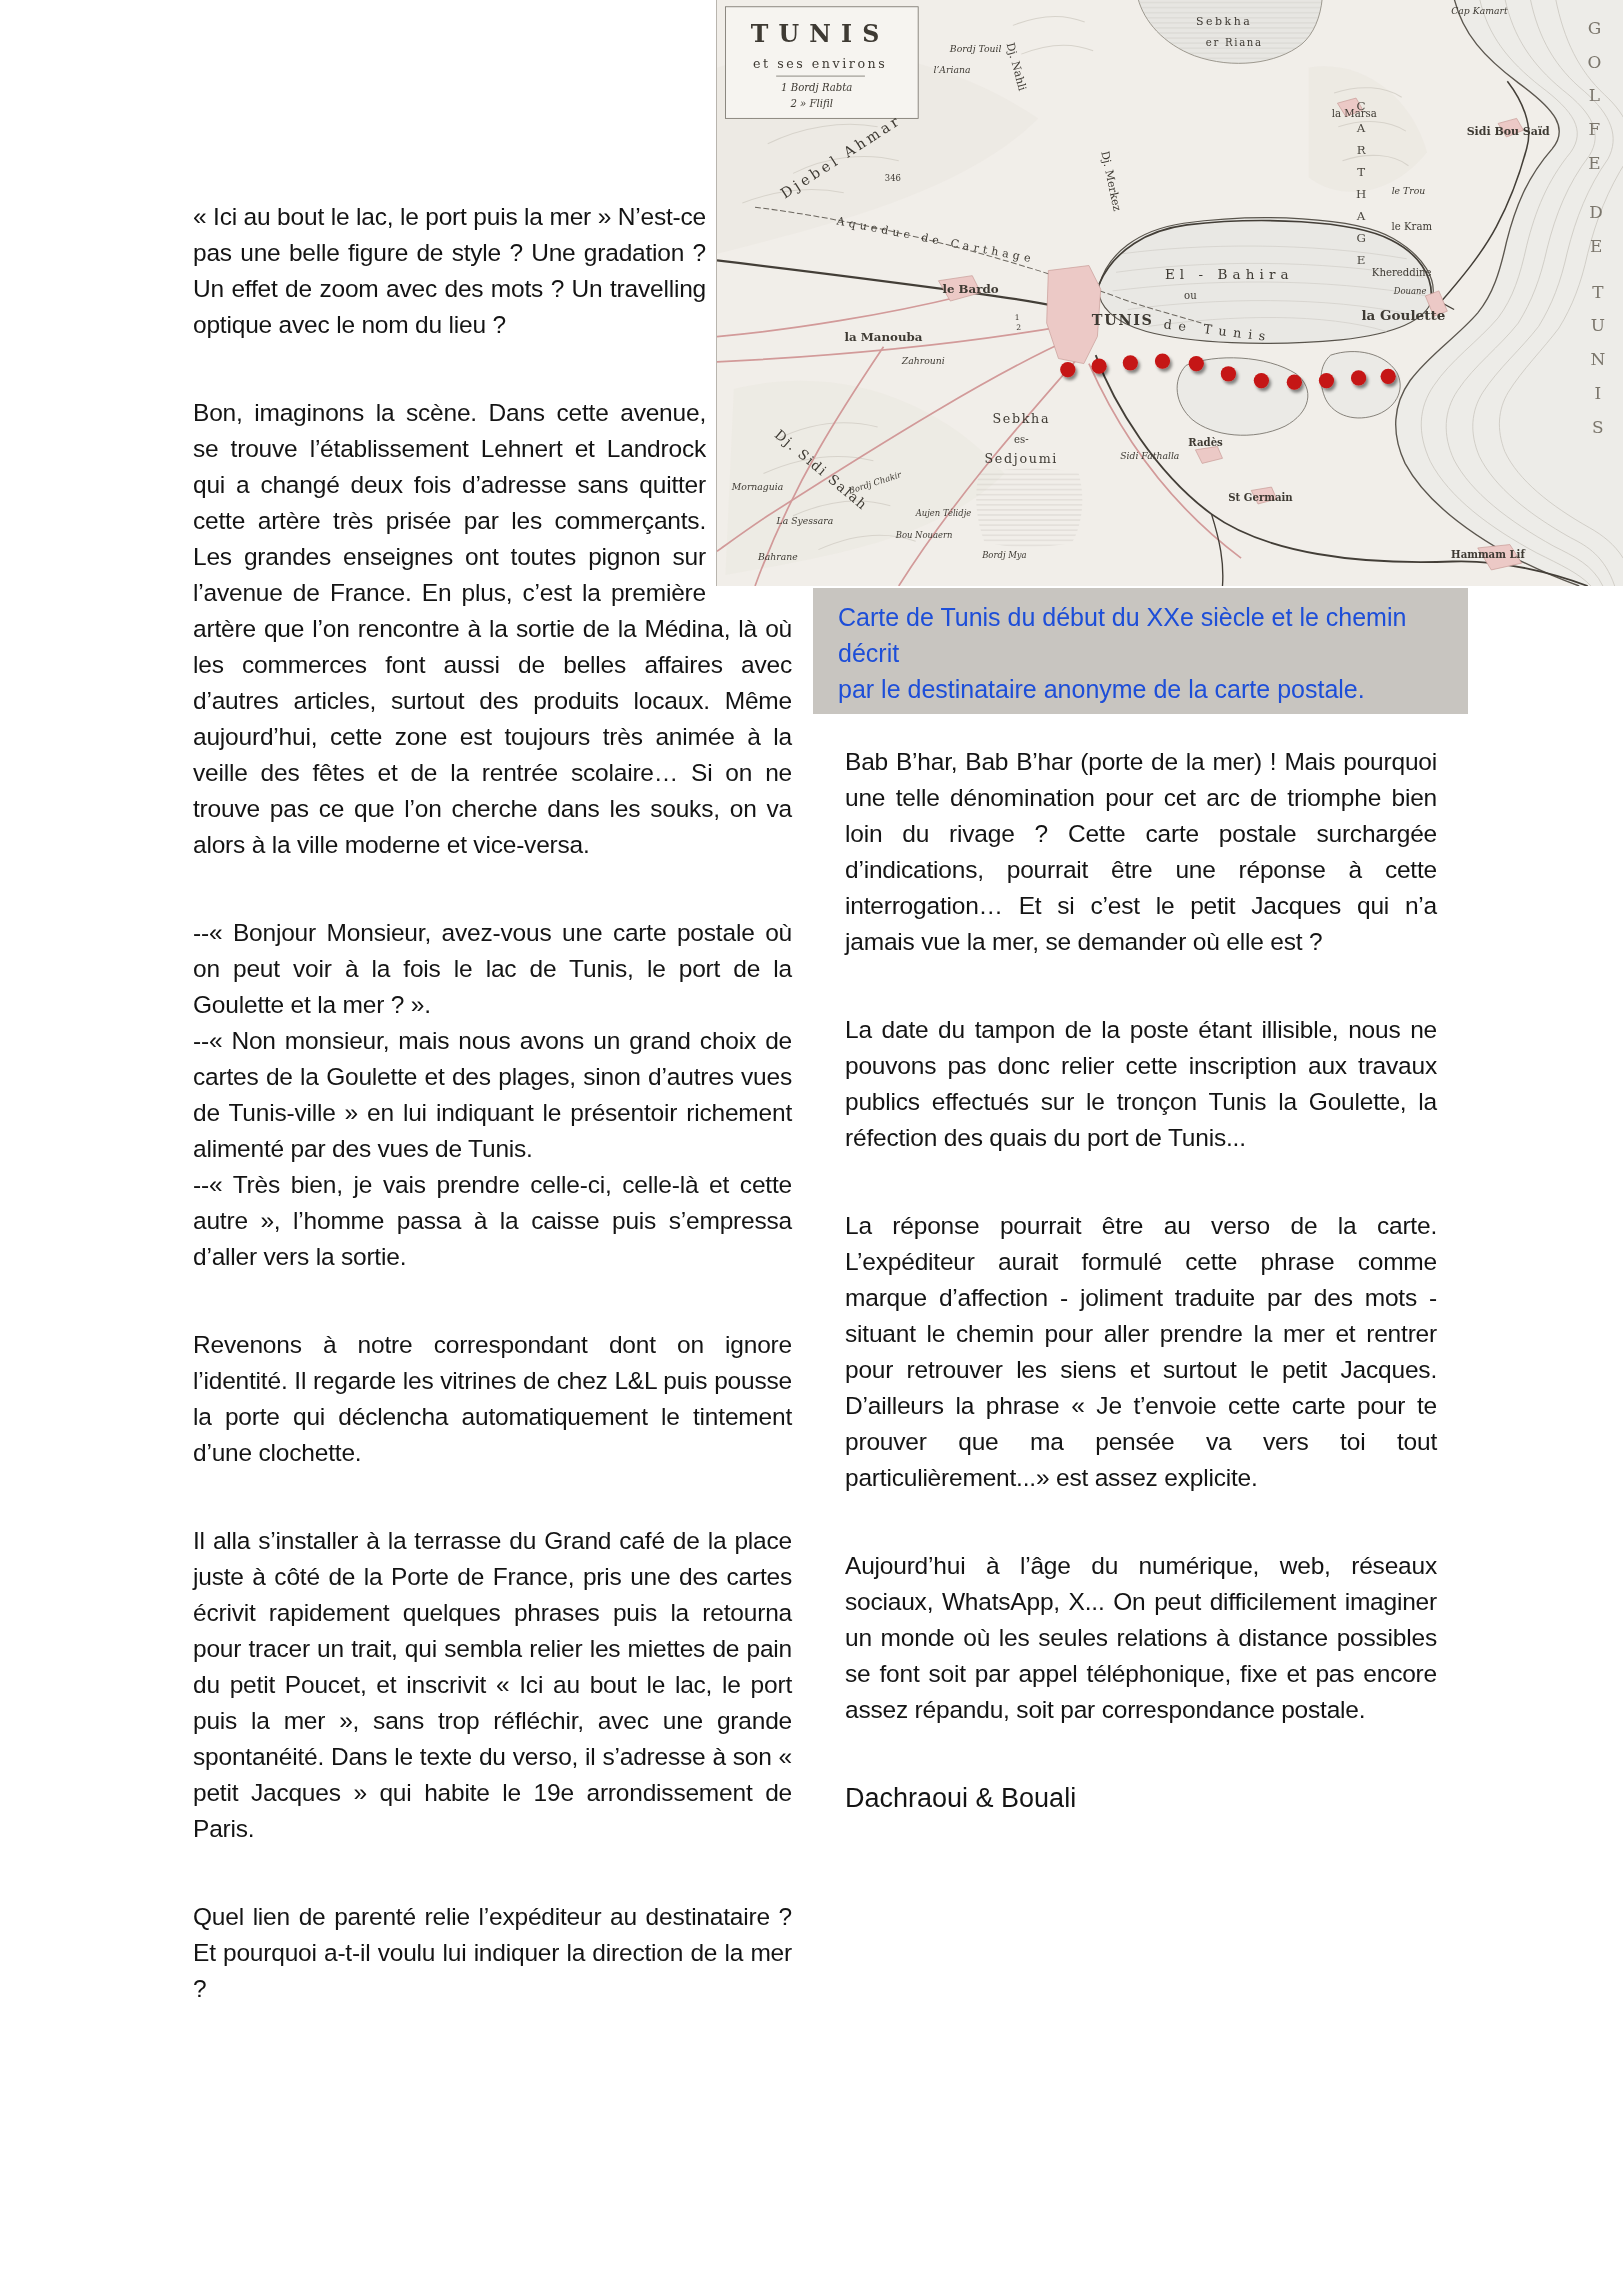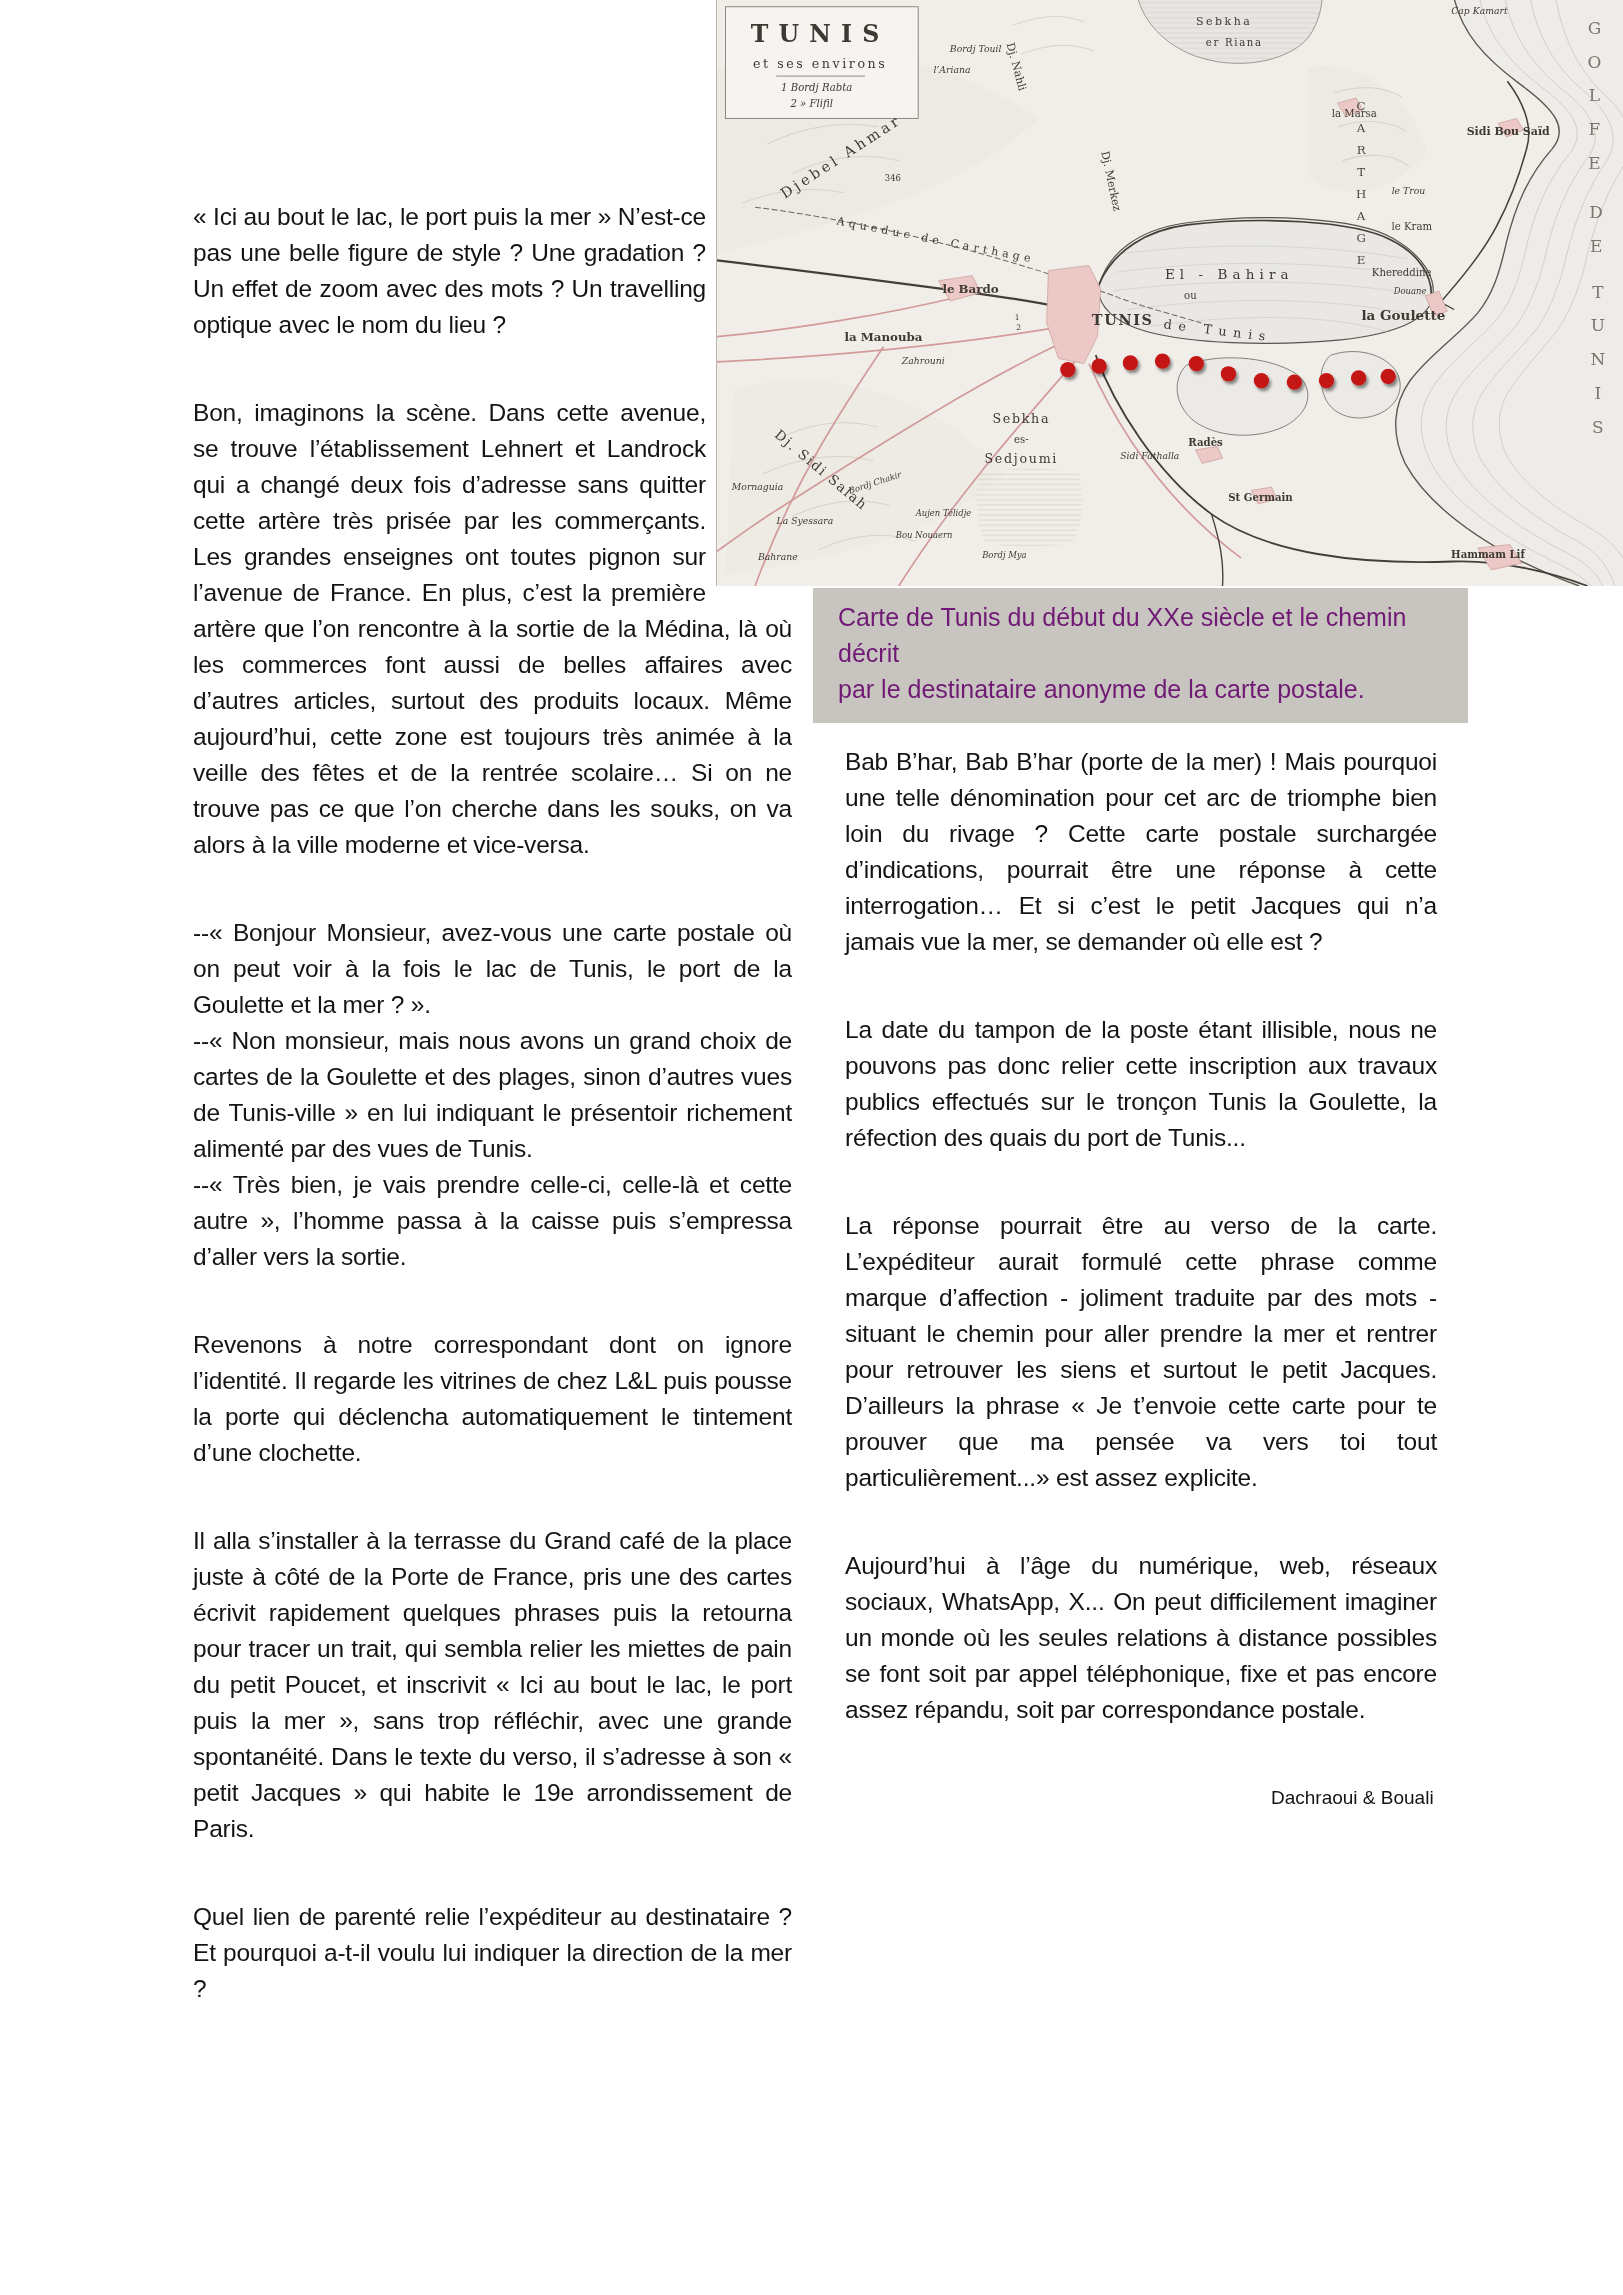--- a/index.html
+++ b/index.html
@@ -17,35 +17,35 @@
   .col-right{left:845px;top:736px;width:592px;}
   .para{
     margin:8px 0 52px 0;
     font-size:24.5px;line-height:36px;
     letter-spacing:-0.2px;
     text-align:justify;
     white-space:pre-wrap;
   }
   .map-spacer{float:right;width:86px;height:395px;}
   .signature{
-    font-size:19px;line-height:36px;
-    text-align:right;padding-right:3.4px;margin-top:2px;
+    font-size:27px;line-height:36px;
+    text-align:left;padding-right:3.4px;margin-top:2px;
   }
   
   .map-figure{
     position:absolute;left:716px;top:0;width:907px;height:586px;
     border-left:0.8px solid #b9b5ae;
     background:var(--map-paper,#f1eee9);
   }
   .map-figure svg{display:block;width:100%;height:100%;}
   .figure-caption{
     position:absolute;left:813px;top:588px;width:655px;box-sizing:border-box;
     background:var(--caption-bg,#c8c5c0);
-    padding:11px 22px 16px 25px;
-    font-size:25px;line-height:36px;color:#701a75;
+    padding:11px 22px 7px 25px;
+    font-size:25px;line-height:36px;color:#1d4ed8;
   }
   .figure-caption span{display:block;}
 </style>
 </head>
 <body>
 
 <div class="page">
 
   <figure class="map-figure" style="margin:0">
     <svg viewBox="0 0 1073 693" preserveAspectRatio="none" aria-hidden="true">

